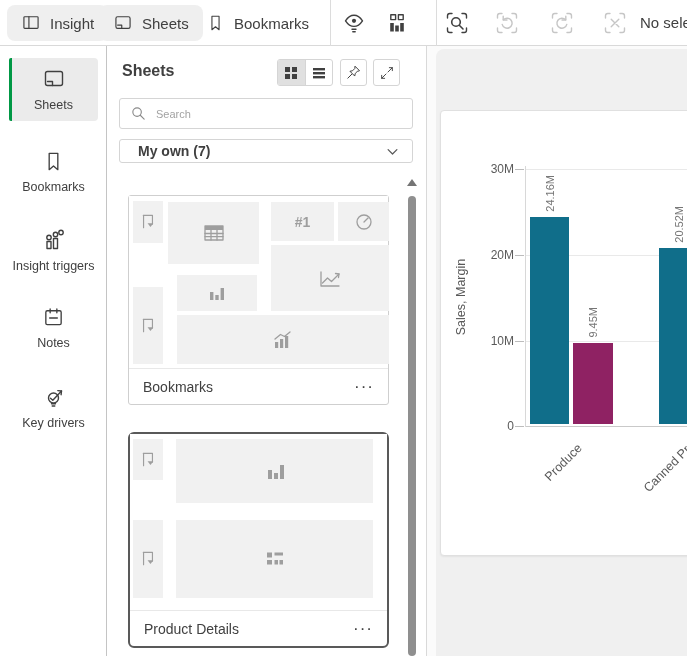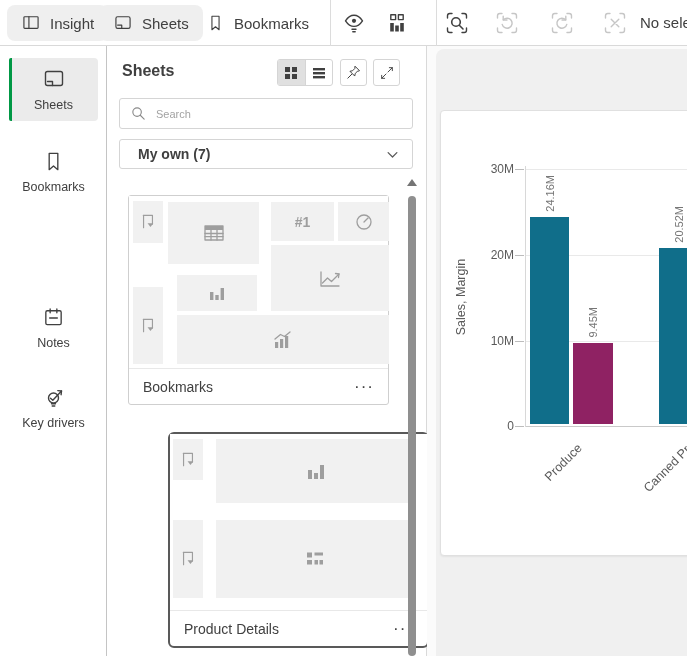--- a/index.html
+++ b/index.html
@@ -31,25 +31,25 @@
   #panel { position:absolute; left:107px; top:46px; width:320px; height:610px; background:#fff; border-right:1px solid #d9d9d9; }
   #panel-title { position:absolute; left:15px; top:16px; font-size:16px; font-weight:700; color:#404040; }
   .view-toggle { position:absolute; left:170px; top:13px; width:56px; height:27px; border:1px solid #d5d5d5; border-radius:3px; display:flex; overflow:hidden; background:#fff; }
   .vt-seg { flex:1; display:flex; align-items:center; justify-content:center; cursor:pointer; }
   .vt-seg.active { background:#e0e0e0; }
   .vt-seg + .vt-seg { border-left:1px solid #d5d5d5; }
   .sq-btn { position:absolute; top:13px; width:27px; height:27px; border:1px solid #d5d5d5; border-radius:3px; background:#fff; display:flex; align-items:center; justify-content:center; cursor:pointer; }
   #search-box { position:absolute; left:12px; top:52px; width:294px; height:31px; border:1px solid #d5d5d5; border-radius:3px; background:#fff; display:flex; align-items:center; padding:0 10px; gap:9px; }
   #search-box input { border:none; outline:none; flex:1; font-family:inherit; font-size:11px; color:#404040; background:transparent; }
   #search-box input::placeholder { color:#a3a3a3; }
-  #owner-dd { position:absolute; left:12px; top:93px; width:294px; height:30px; border:1px solid #d5d5d5; border-radius:3px; background:#fff; display:flex; align-items:center; justify-content:space-between; padding:0 12px 0 18px; cursor:pointer; }
+  #owner-dd { position:absolute; left:12px; top:93px; width:294px; height:24px; border:1px solid #d5d5d5; border-radius:3px; background:#fff; display:flex; align-items:center; justify-content:space-between; padding:0 12px 0 18px; cursor:pointer; }
   #owner-dd .dd-val { font-size:14px; font-weight:700; color:#404040; }
 
   .sheet-card { position:absolute; left:21px; width:261px; background:#fff; border:1px solid #cfcfcf; border-radius:3px; cursor:pointer; }
-  .sheet-card.selected { border:2px solid #595959; border-radius:6px;margin-left:40px; }
+  .sheet-card.selected { border:2px solid #595959; border-radius:6px; }
   .thumb { position:relative; height:172px; background:#fff; }
   .widget { position:absolute; background:#f1f1f1; display:flex; align-items:center; justify-content:center; color:#9e9e9e; }
   .widget svg .g { fill:none; stroke:#9e9e9e; stroke-width:1.3; stroke-linecap:round; stroke-linejoin:round; }
   .widget svg .gf { fill:#9e9e9e; stroke:none; }
   .kpi-text { font-size:14px; color:#9e9e9e; font-weight:600; }
   .card-footer { display:flex; align-items:center; justify-content:space-between; height:36px; border-top:1px solid #e8e8e8; padding:0 14px; }
   .card-title { font-size:14px; color:#404040; }
   .card-more { font-size:17px; letter-spacing:1px; color:#404040; background:none; border:none; cursor:pointer; font-family:inherit; line-height:1; }
 
   
@@ -183,20 +183,32 @@
       <span class="sb-label">Sheets</span>
     </button>
     <button class="sb-item" style="top:95px;">
       <span>
         <svg width="23" height="23" viewBox="0 0 24 24">
             <path class="ol" d="M7.5 3.5h9v17l-4.5-3.8-4.5 3.8z"></path>
           </svg>
       </span>
       <span class="sb-label">Bookmarks</span>
     </button>
+    <button class="sb-item" style="top:173px;">
+      <span>
+        <svg width="24" height="24" viewBox="0 0 24 24">
+          <circle class="ol" cx="7" cy="9.5" r="2.2"></circle>
+            <circle class="ol" cx="13.5" cy="6.5" r="2.2"></circle>
+            <circle class="ol" cx="19" cy="4.5" r="2.2"></circle>
+          <rect class="ol" x="5" y="13.5" width="4" height="7"></rect>
+            <rect class="ol" x="11.5" y="10.5" width="4" height="10"></rect>
+        </svg>
+      </span>
+      <span class="sb-label">Insight triggers</span>
+    </button>
     <button class="sb-item" style="top:251px;">
       <span>
         <svg width="23" height="23" viewBox="0 0 24 24">
           <rect class="ol" x="4" y="5" width="16" height="14.5" rx="1.5"></rect>
           <path class="ol" d="M8.5 3v4M15.5 3v4M8 12.5h8"></path>
         </svg>
       </span>
       <span class="sb-label">Notes</span>
     </button>
     <button class="sb-item" style="top:330px;">

